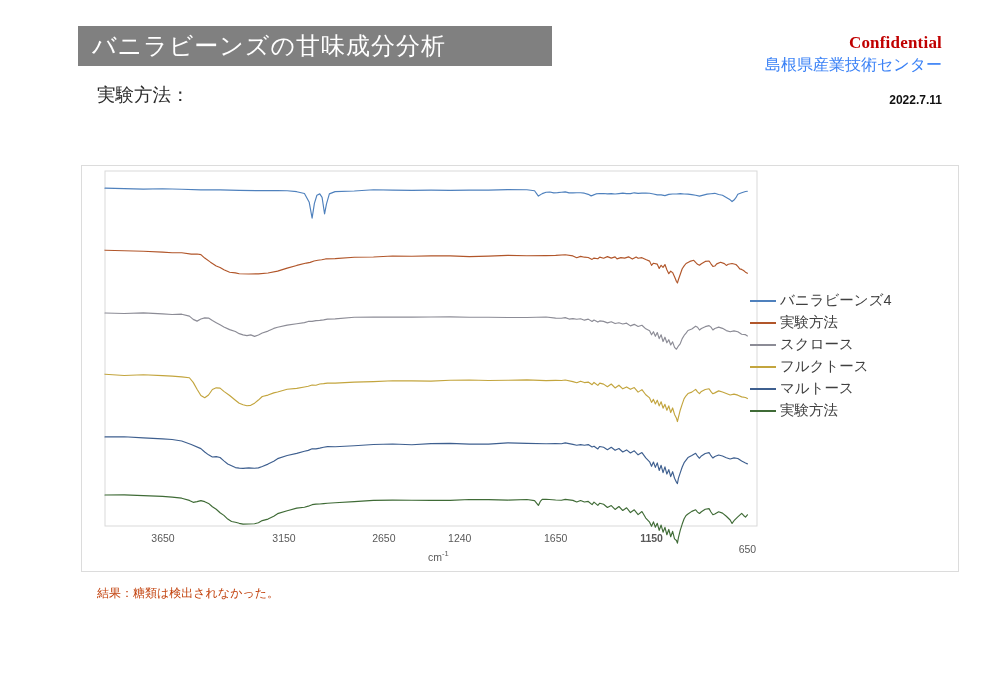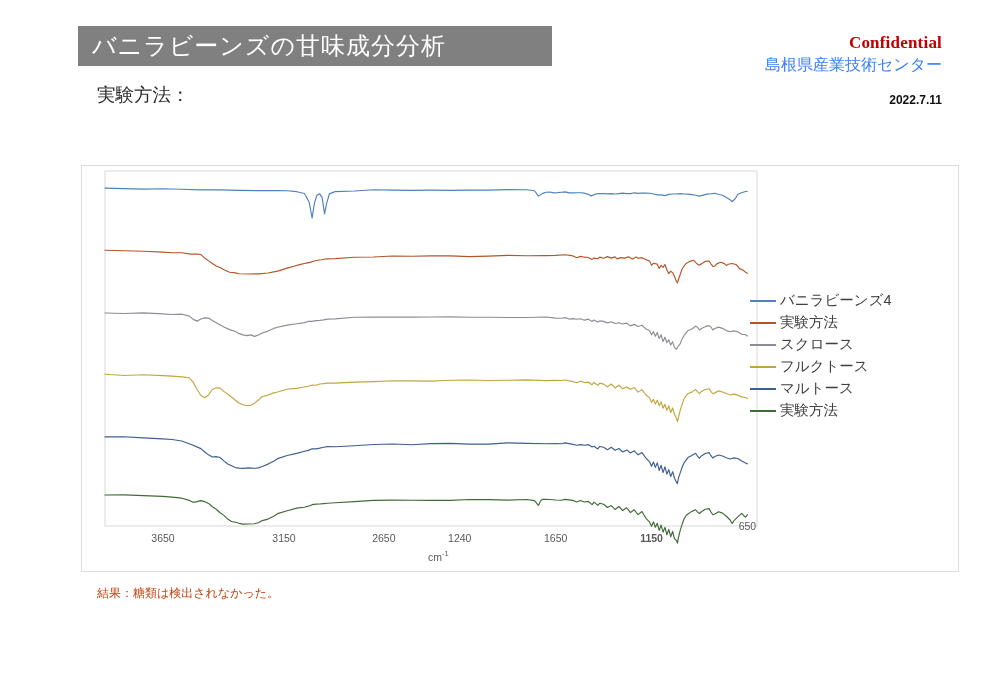--- a/index.html
+++ b/index.html
@@ -207,18 +207,18 @@
         <span class="legend-label">実験方法</span>
       </div>
     </div>
   <div id="axis-labels">
       <div class="axis-tick-label" style="left: 81px; top: 366px;">3650</div>
       <div class="axis-tick-label" style="left: 202px; top: 366px;">3150</div>
       <div class="axis-tick-label" style="left: 281.882px; top: 366px; margin-left: 20px;">2650</div>
       <div class="axis-tick-label" style="left: 377.765px; top: 366px;">1240</div>
       <div class="axis-tick-label" style="left: 473.647px; top: 366px;">1650</div>
       <div class="axis-tick-label" style="left: 569.529px; top: 366px; font-weight: bold;">1150</div>
-      <div class="axis-tick-label" style="left: 665.412px; top: 354px;">650</div>
+      <div class="axis-tick-label" style="left: 665.412px; top: 377px;">650</div>
     </div>
   <div id="axis-title">cm<sup>-1</sup></div>
 </div>
 
 <div id="result-text">結果：糖類は検出されなかった。</div>
 
 </body></html>

